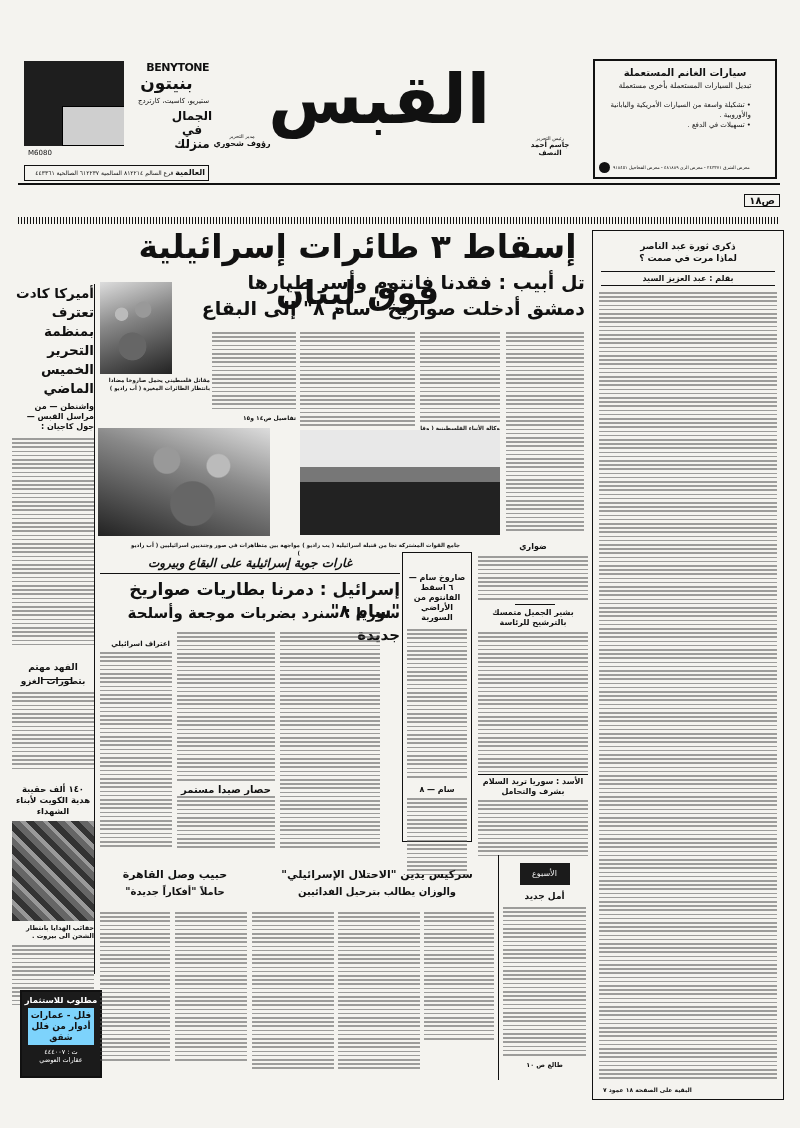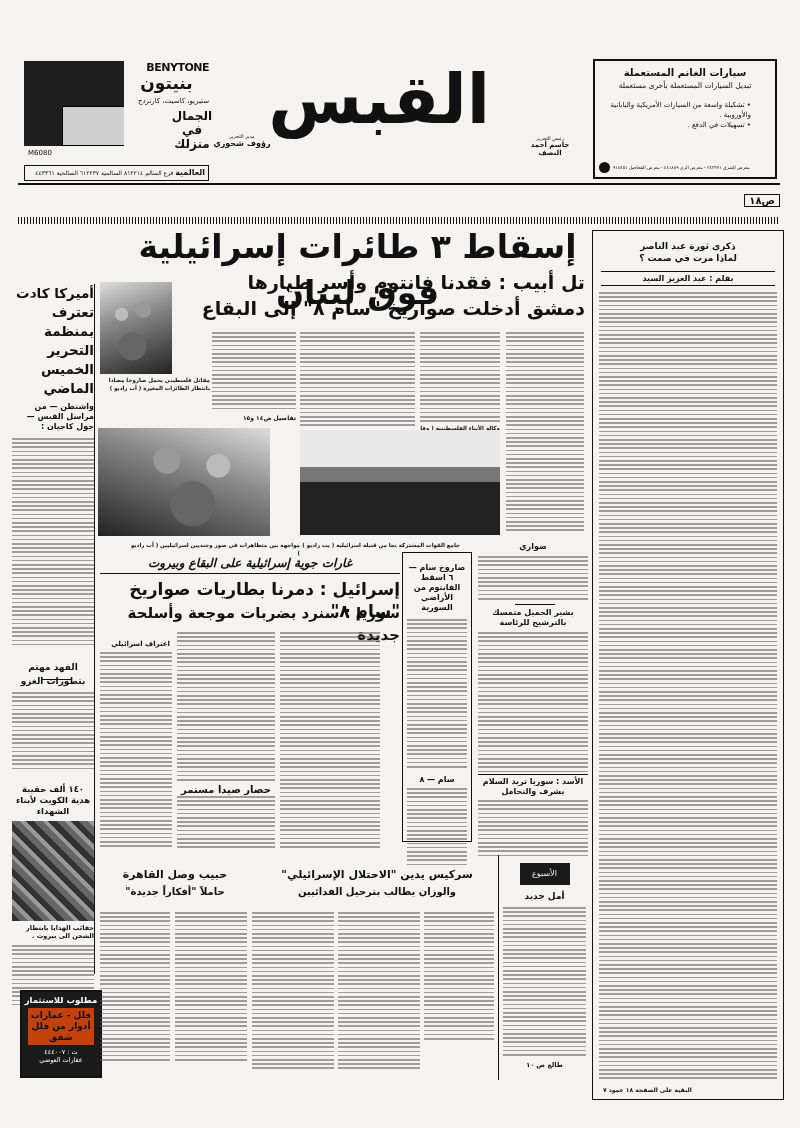--- a/index.html
+++ b/index.html
@@ -108,21 +108,21 @@
     </div>
   <div class="cap" style="margin-top:3px;">حقائب الهدايا بانتظار الشحن الى بيروت .</div>
   <div class="body-text" style="height:62px;margin-top:5px;">
       <span class="filler"></span>
     </div>
   <div class="cap" style="text-align:center;margin-top:4px;">طالع ص ٤</div>
 </div>
 
 <div class="abs dark" style="left:20px;top:990px;width:78px;height:84px;border:2px solid #111;">
   <div class="hd ctr" style="font-size:8.5px;margin-top:3px;color:#fff;">مطلوب للاستثمار</div>
-  <div class="hd ctr" style="background:#c2410c;color:#111;margin:3px 6px;font-size:9px;line-height:11px;padding:2px;">فلل - عمارات أدوار من فلل شقق</div>
+  <div class="hd ctr" style="background:#7dd3fc;color:#111;margin:3px 6px;font-size:9px;line-height:11px;padding:2px;">فلل - عمارات أدوار من فلل شقق</div>
   <div class="ctr" style="font-size:6.5px;color:#fff;">ت : ٤٤٤٠٠٧</div>
   <div class="ctr" style="font-size:6.5px;color:#fff;">عقارات العوضي</div>
 </div>
 
 <div class="abs hd rtl" style="left:195px;top:270px;width:390px;font-size:19px;line-height:24px;">تل أبيب : فقدنا فانتوم وأسر طيارها</div>
 <div class="abs hd rtl" style="left:175px;top:296px;width:410px;font-size:19px;line-height:24px;">دمشق أدخلت صواريخ "سام ٨" إلى البقاع</div>
 
 <div class="abs photo" style="left:100px;top:282px;width:72px;height:92px;">
     <div class="g1"></div>
   </div>
@@ -166,21 +166,21 @@
   </div>
 <div class="abs hd ctr" style="left:177px;top:784px;width:98px;font-size:10px;">حصار صيدا مستمر</div>
 <div class="abs body-text" style="left:177px;top:796px;width:98px;height:52px;">
     <span class="filler"></span>
   </div>
 <div class="abs body-text" style="left:280px;top:632px;width:100px;height:216px;">
     <span class="filler"></span>
   </div>
 
 <div class="abs box" style="left:402px;top:552px;width:70px;height:290px;border-width:1px;">
-  <div class="hd ctr" style="font-size:8px;line-height:10px;margin-top:10px;padding:0 3px;">صاروخ سام — ٦ اسقط الفانتوم من الأراضي السورية</div>
+  <div class="hd ctr" style="font-size:8px;line-height:10px;margin-top:20px;padding:0 3px;">صاروخ سام — ٦ اسقط الفانتوم من الأراضي السورية</div>
   <div class="body-text" style="height:150px;margin:6px 4px 0;">
       <span class="filler"></span>
     </div>
   <div class="hd ctr" style="font-size:8px;margin-top:6px;">سام — ٨</div>
   <div class="body-text" style="height:80px;margin:4px 4px 0;">
       <span class="filler"></span>
     </div>
 </div>
 
 <div class="abs hd ctr" style="left:478px;top:542px;width:110px;font-size:8px;">ضواري</div>

